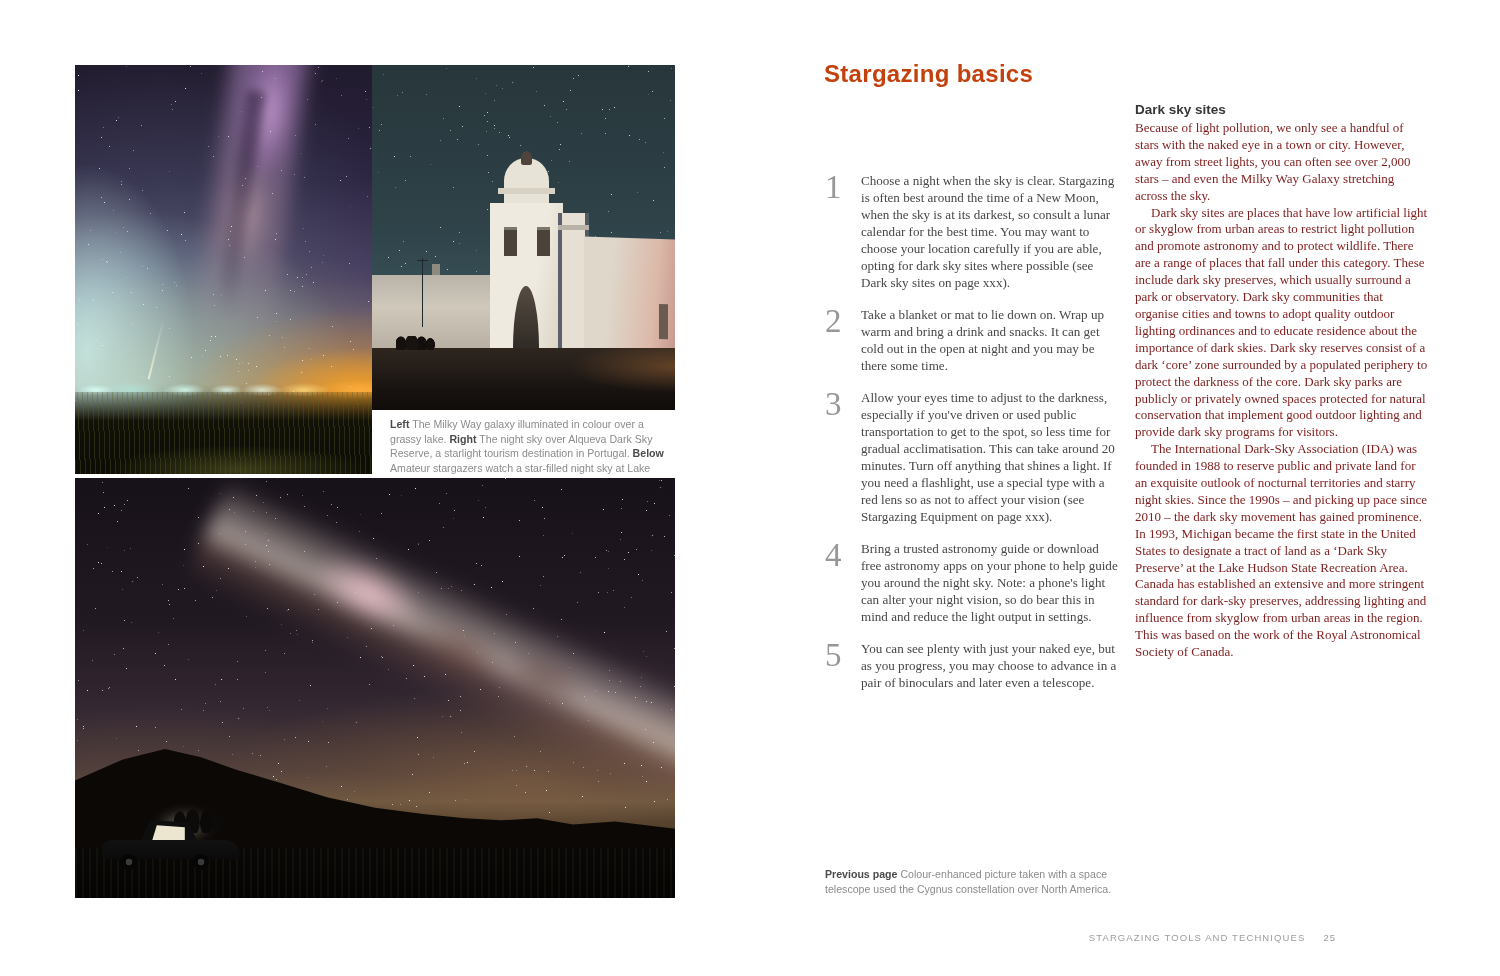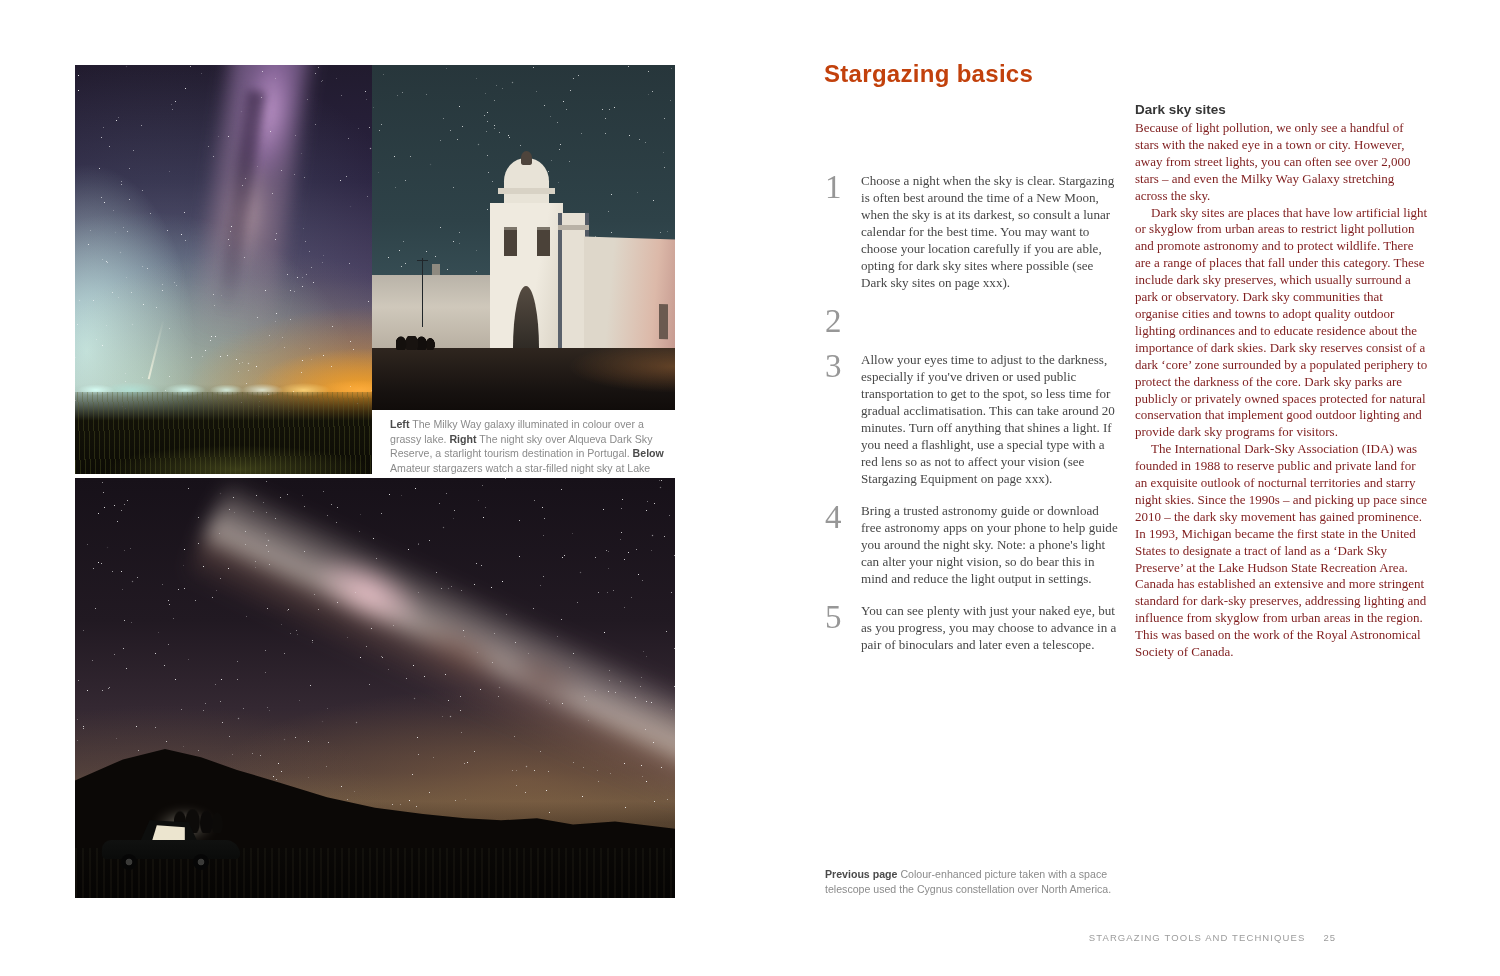--- a/index.html
+++ b/index.html
@@ -203,20 +203,21 @@
   <div class="rp-title" style="left:824px;top:60px;">Stargazing basics</div>
 
 
   <div class="tips" style="left:825px;top:172px;">
     <div class="tip">
       <div class="tip-num">1</div>
       <div class="tip-text">Choose a night when the sky is clear. Stargazing is often best around the time of a New Moon, when the sky is at its darkest, so consult a lunar calendar for the best time. You may want to choose your location carefully if you are able, opting for dark sky sites where possible (see Dark sky sites on page xxx).</div>
     </div>
     <div class="tip">
       <div class="tip-num">2</div>
+      <div class="tip-text">Take a blanket or mat to lie down on. Wrap up warm and bring a drink and snacks. It can get cold out in the open at night and you may be there some time.</div>
     </div>
     <div class="tip">
       <div class="tip-num">3</div>
       <div class="tip-text">Allow your eyes time to adjust to the darkness, especially if you've driven or used public transportation to get to the spot, so less time for gradual acclimatisation. This can take around 20 minutes. Turn off anything that shines a light. If you need a flashlight, use a special type with a red lens so as not to affect your vision (see Stargazing Equipment on page xxx).</div>
     </div>
     <div class="tip">
       <div class="tip-num">4</div>
       <div class="tip-text">Bring a trusted astronomy guide or download free astronomy apps on your phone to help guide you around the night sky. Note: a phone's light can alter your night vision, so do bear this in mind and reduce the light output in settings.</div>
     </div>
     <div class="tip">

